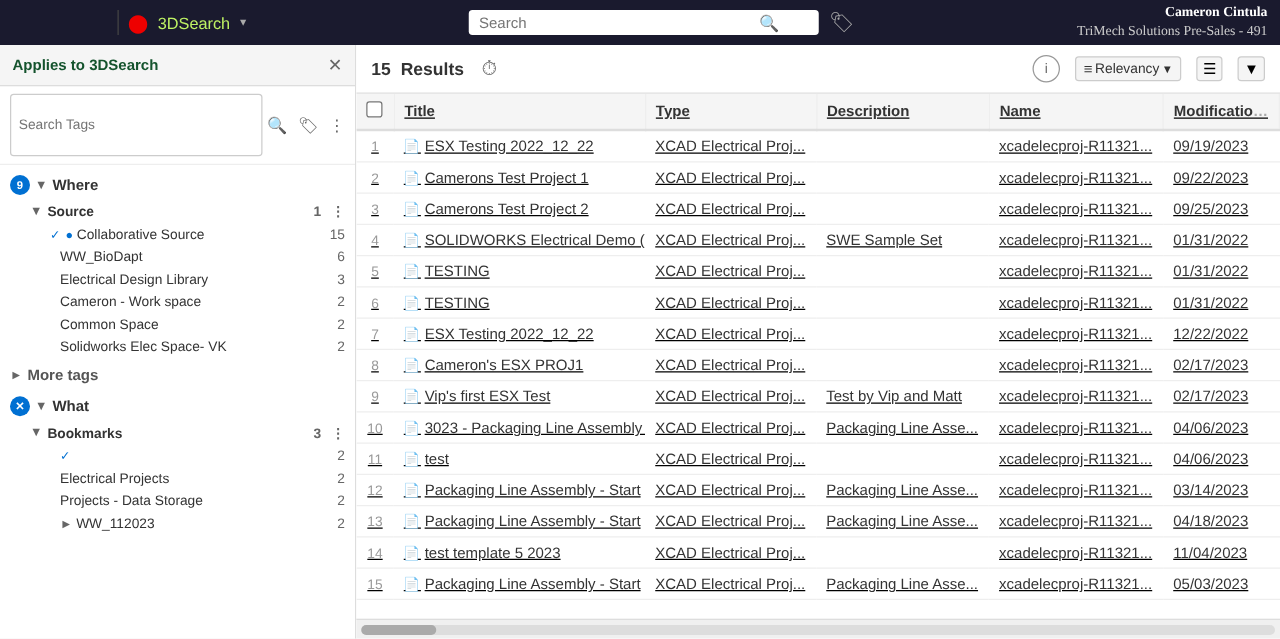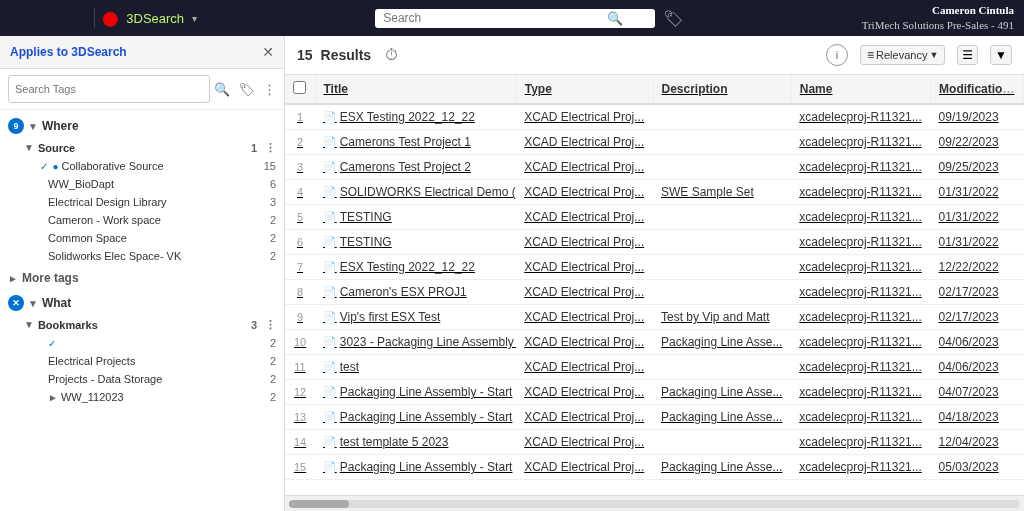--- a/index.html
+++ b/index.html
@@ -118,25 +118,25 @@
   <div class="top-bar-user">
     <div class="name">Cameron Cintula</div>
     <div>TriMech Solutions Pre-Sales - 491</div>
   </div>
 </div>
 
 <div class="main-layout">
 
   <div class="sidebar">
     <div class="sidebar-header">
-      <span style="font-size:12px;font-weight:600;color:#1d4ed8;">Applies to 3DSearch</span>
+      <span style="font-size:12px;font-weight:600;color:#14532d;">Applies to 3DSearch</span>
       <span style="color:#666;cursor:pointer;font-size:14px;">✕</span>
     </div>
     <div class="sidebar-search">
-      <input type="text" style="flex: 1 1 0%; border: 1px solid rgb(204, 204, 204); border-radius: 3px; padding: 7px 6px; font-size: 11px; outline: none;" placeholder="Search Tags">
+      <input type="text" style="flex: 1 1 0%; border: 1px solid rgb(204, 204, 204); border-radius: 3px; padding: 18px 6px; font-size: 11px; outline: none;" placeholder="Search Tags">
       <span style="color:#666;font-size:13px;cursor:pointer;">🔍</span>
       <span style="color:#666;font-size:13px;cursor:pointer;margin-left:4px;">🏷</span>
       <span style="color:#666;font-size:13px;cursor:pointer;margin-left:4px;">⋮</span>
     </div>
 
     <div class="sidebar-content">
 
       <div class="section-header">
         <span class="circle-badge">9</span>
         <span class="chevron">▼</span>
@@ -361,41 +361,41 @@
       <td>04/06/2023</td>
     </tr>
             <tr>
       <td><span class="row-num">12</span></td>
       <td>
                 <div class="title-cell"><span class="file-icon">📄</span>Packaging Line Assembly - Start</div>
               </td>
       <td>XCAD Electrical Proj...</td>
       <td>Packaging Line Asse...</td>
       <td>xcadelecproj-R11321...</td>
-      <td>04/07/2023</td>
+      <td>03/14/2023</td>
     </tr>
             <tr>
       <td><span class="row-num">13</span></td>
       <td>
                 <div class="title-cell"><span class="file-icon">📄</span>Packaging Line Assembly - Start</div>
               </td>
       <td>XCAD Electrical Proj...</td>
       <td>Packaging Line Asse...</td>
       <td>xcadelecproj-R11321...</td>
       <td>04/18/2023</td>
     </tr>
             <tr>
       <td><span class="row-num">14</span></td>
       <td>
                 <div class="title-cell"><span class="file-icon">📄</span>test template 5 2023</div>
               </td>
       <td>XCAD Electrical Proj...</td>
       <td></td>
       <td>xcadelecproj-R11321...</td>
-      <td>12/04/2023</td>
+      <td>11/04/2023</td>
     </tr>
             <tr>
       <td><span class="row-num">15</span></td>
       <td>
                 <div class="title-cell"><span class="file-icon">📄</span>Packaging Line Assembly - Start</div>
               </td>
       <td>XCAD Electrical Proj...</td>
       <td>Packaging Line Asse...</td>
       <td>xcadelecproj-R11321...</td>
       <td>05/03/2023</td>

